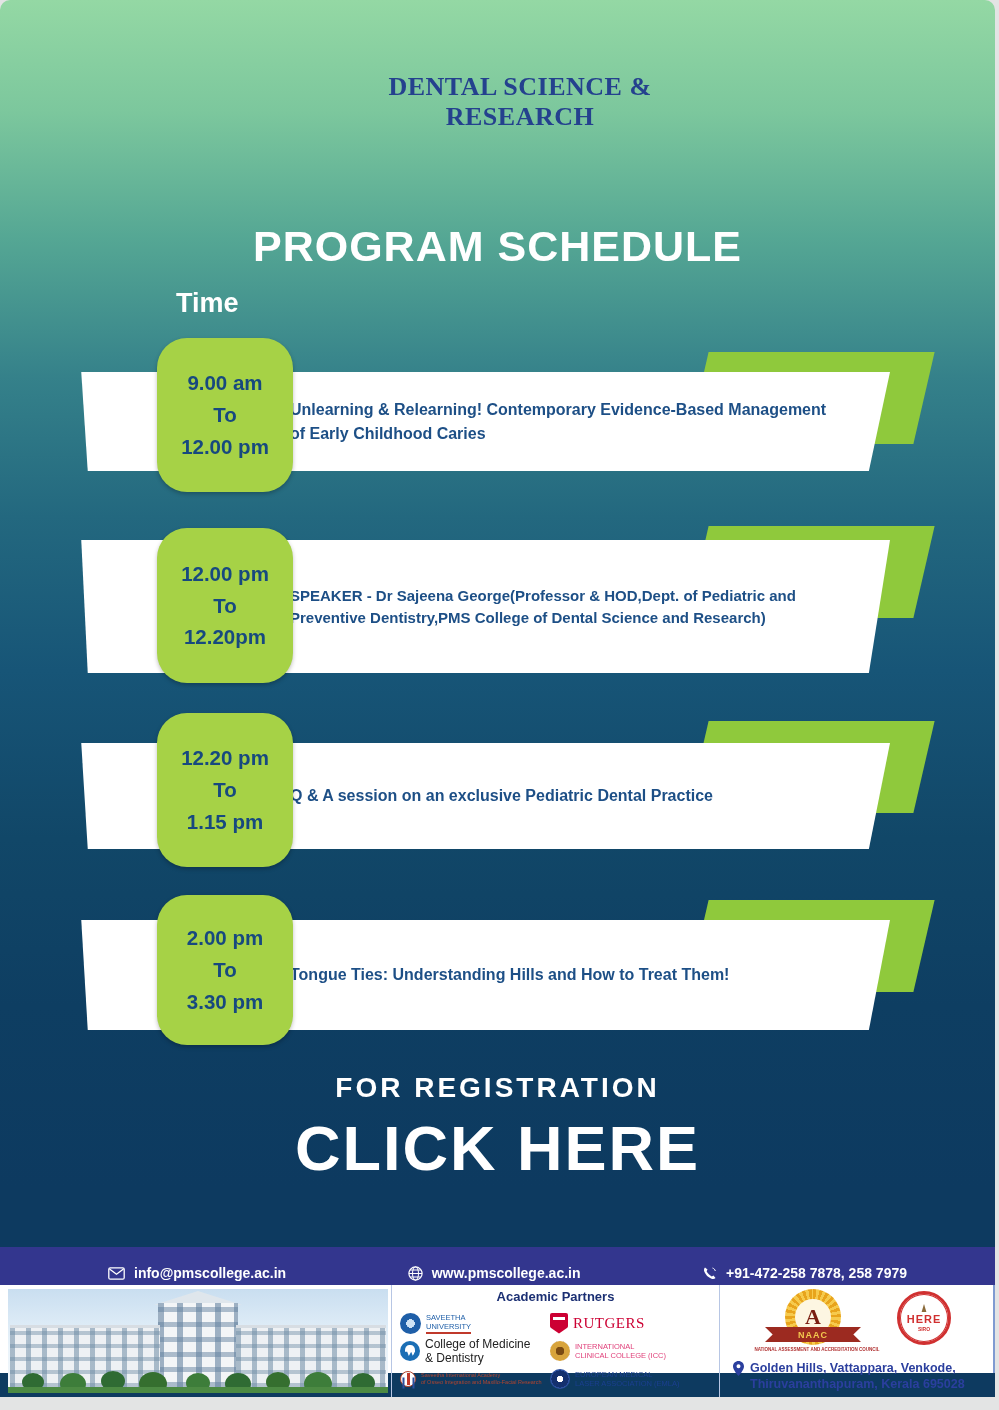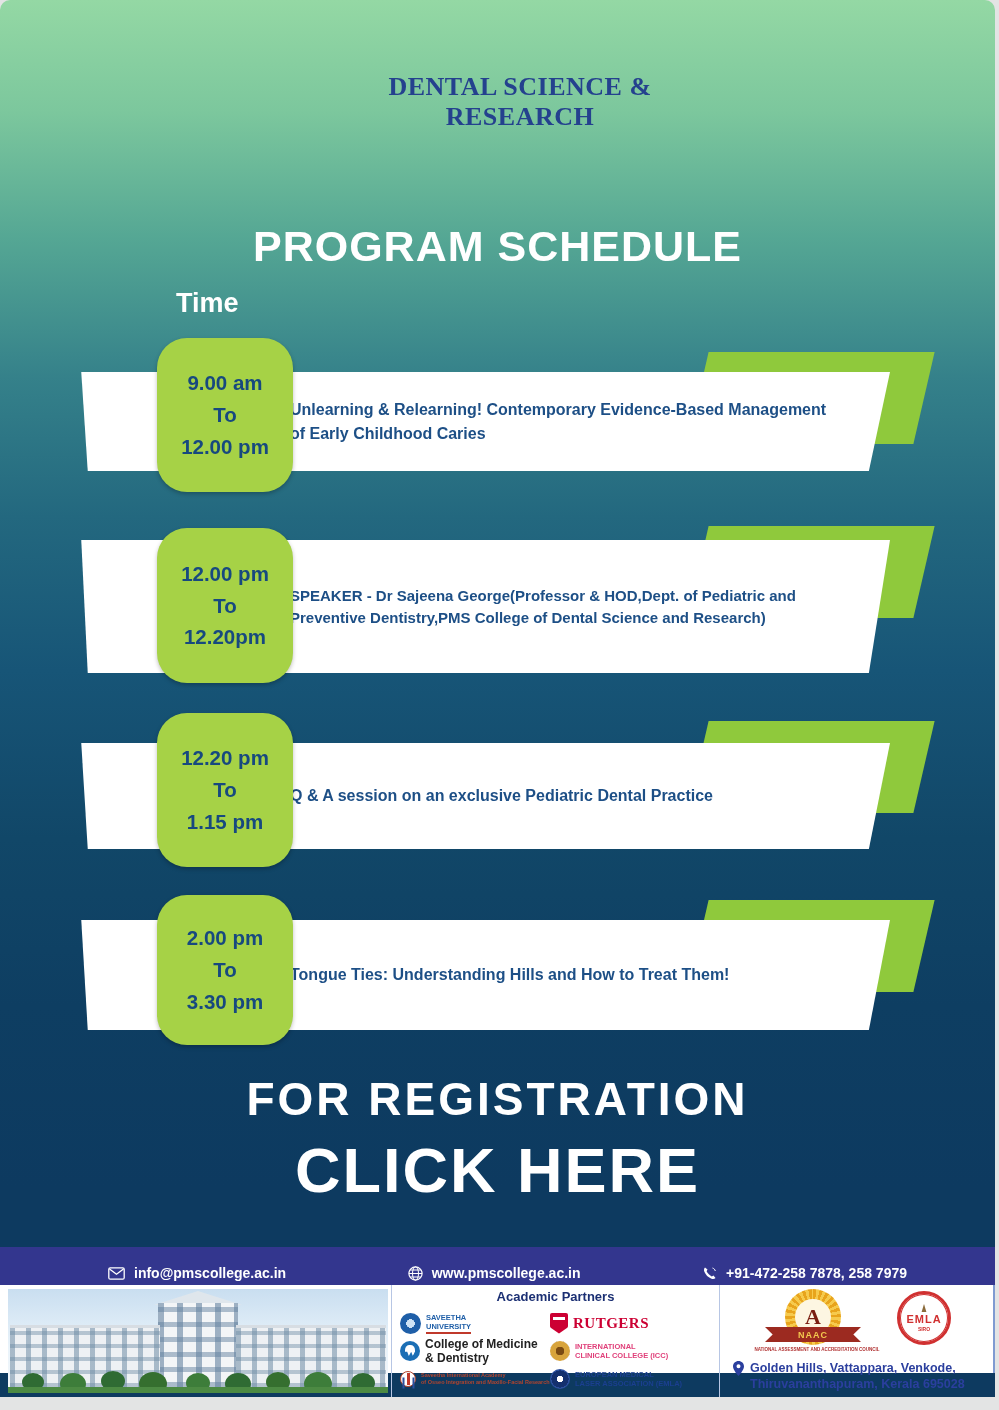--- a/index.html
+++ b/index.html
@@ -50,21 +50,21 @@
     color:#17497f; font-weight:bold; font-size:20.5px; line-height:1.55;
     box-shadow:0 2px 4px rgba(0,0,0,.25);margin-left:9px; }
 
   .row1 { top:372px; height:99px; }  .row1 .accent { top:-20px; height:92px; } .row1 .pill { top:-34px; height:154px; }
   .row2 { top:540px; height:133px; } .row2 .accent { top:-14px; height:92px; } .row2 .pill { top:-12px; height:155px; }
   .row3 { top:743px; height:106px; } .row3 .accent { top:-22px; height:92px; } .row3 .pill { top:-30px; height:154px; }
   .row4 { top:920px; height:110px; } .row4 .accent { top:-20px; height:92px; } .row4 .pill { top:-25px; height:150px; }
 
   
   .reg { position:absolute; left:0; top:1072px; width:100%; text-align:center; color:#ffffff; }
-  .reg1 { font-size:46px; font-weight:bold; letter-spacing:3px; }
+  .reg1 { font-size:28px; font-weight:bold; letter-spacing:3px; }
   .reg2 { margin-top:8px; font-size:63px; font-weight:bold; letter-spacing:2px; cursor:pointer; }
 
   
   .footerbar { position:absolute; left:0; top:1247px; width:995px; height:38px; background:#33368e;
     display:flex; align-items:center; justify-content:space-between; padding:0 88px 0 108px; }
   .fgroup { display:flex; align-items:center; gap:9px; color:#ffffff; font-size:14px; font-weight:bold;margin-top:14px; }
   .ficon { display:flex; align-items:center; }
 
   
   .panel { position:absolute; left:0; top:1285px; width:995px; height:88px; background:#ffffff;
@@ -88,21 +88,21 @@
     box-shadow:40px 2px 0 2px #3d7d3a,80px -1px 0 1px #2f6b33,120px 2px 0 3px #356f2f,165px 1px 0 1px #3d7d3a,
                205px 2px 0 2px #2f6b33,245px 0 0 1px #356f2f,285px 2px 0 3px #3d7d3a,330px 1px 0 1px #2f6b33; }
   .grass { position:absolute; left:0; bottom:0; width:100%; height:6px; background:#4c8a43; }
 
   
   .partners { position:absolute; left:392px; top:0; width:327px; height:112px; }
   .p-head { text-align:center; padding-top:4px; color:#1b2f73; font-size:13px; font-weight:bold; }
   .p-grid { position:absolute; left:8px; top:24px; width:311px; display:grid;
     grid-template-columns:150px 161px; grid-auto-rows:28px; align-items:center; }
   .p-item { display:flex; align-items:center; gap:5px; }
-  .p-name { font-weight:bold; font-size:7.5px; line-height:1.2; }
+  .p-name { font-weight:normal; font-size:7.5px; line-height:1.2; }
   .c-sav { color:#1f5fa8; border-bottom:2px solid #c0392b; padding-bottom:1px; }
   .c-rut { font-family:"Liberation Serif", serif; font-size:15px; color:#cc0033; letter-spacing:.5px; }
   .c-comd { color:#222222; font-size:12px; }
   .c-siao { color:#b3452e; font-size:5.5px; }
   .c-icc { color:#e0407a; }
   .c-emla { color:#1b3f8f; }
   .plogo { flex:0 0 auto; border-radius:50%; }
   .lg-sav { width:21px; height:21px; background:radial-gradient(circle at 50% 50%, #cfe3f5 0 35%, #1f5fa8 36%);
     border:2px solid #1f5fa8; }
   .lg-comd { width:20px; height:20px; background:#1c6fb5; position:relative; }
@@ -279,21 +279,21 @@
     <div class="accr">
       <div class="naac">
         <div class="sunburst">
           <div class="naac-inner">A</div>
         </div>
         <div class="naac-ribbon">NAAC</div>
         <div class="naac-sub">NATIONAL ASSESSMENT AND ACCREDITATION COUNCIL</div>
       </div>
       <div class="dsir">
         <div class="dsir-emblem"></div>
-        <div class="dsir-label">EMLA</div>
+        <div class="dsir-label">HERE</div>
         <div class="dsir-sub">SIRO</div>
       </div>
       <div class="addr">
         <span>
           <svg width="11" height="15" viewBox="0 0 11 15">
               <path d="M5.5 0 C2.4 0,0 2.4,0 5.4 C0 9,5.5 15,5.5 15 C5.5 15,11 9,11 5.4 C11 2.4,8.6 0,5.5 0 Z M5.5 7.3 A2 2 0 1 1 5.5 3.3 A2 2 0 0 1 5.5 7.3 Z" fill="#2b3f9e"></path>
             </svg>
         </span>
         <span class="pre">Golden Hills, Vattappara, Venkode,
 Thiruvananthapuram, Kerala 695028</span>

